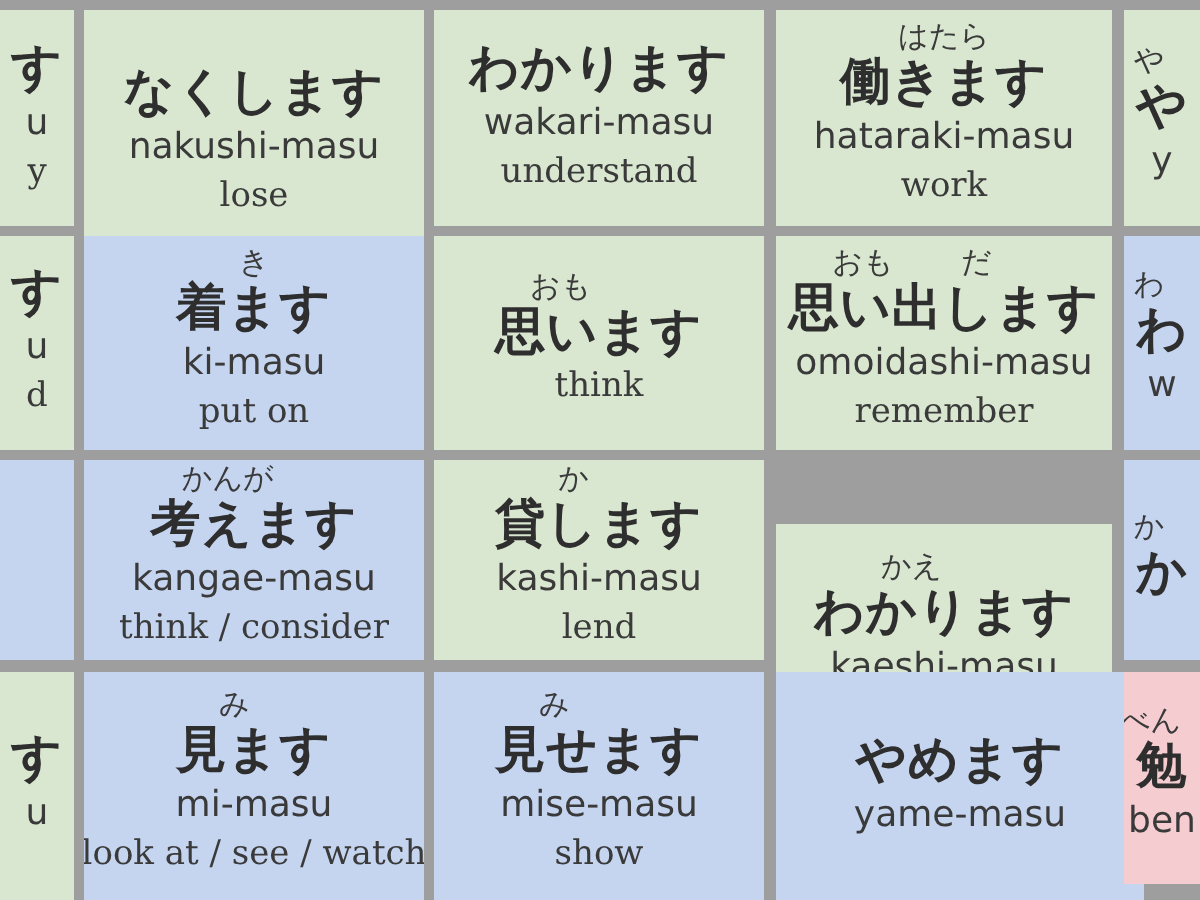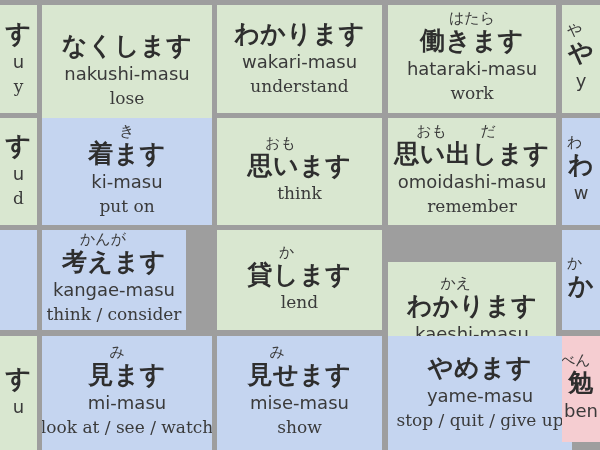--- a/index.html
+++ b/index.html
@@ -153,33 +153,34 @@
       <div class="word">わ</div>
       <div class="romaji">w</div>
       <div class="meaning"></div>
     </div>
     <div class="vocab-cell cell-blue no-furigana" style="left: 0px; top: 230px; width: 37px; height: 100px;">
       <div class="furigana-row"></div>
       <div class="word"></div>
       <div class="romaji"></div>
       <div class="meaning"></div>
     </div>
-    <div class="vocab-cell cell-blue" style="left: 42px; top: 230px; width: 144px; height: 100px;">
+    <div class="vocab-cell cell-blue" style="left: 42px; top: 230px; width: 170px; height: 100px;">
       <div class="furigana-row">
         <span class="furigana" style="left: 42%;">かんが</span>
       </div>
       <div class="word">考えます</div>
       <div class="romaji">kangae-masu</div>
       <div class="meaning">think / consider</div>
     </div>
     <div class="vocab-cell cell-green" style="left: 217px; top: 230px; width: 165px; height: 100px;">
       <div class="furigana-row">
         <span class="furigana" style="left: 42%;">か</span>
       </div>
       <div class="word">貸します</div>
+      <div class="romaji">kashi-masu</div>
       <div class="meaning">lend</div>
     </div>
     <div class="vocab-cell cell-green" style="left: 388px; top: 230px; width: 168px; height: 100px; margin-top: 32px;">
       <div class="furigana-row">
         <span class="furigana" style="left: 40%;">かえ</span>
       </div>
       <div class="word">わかります</div>
       <div class="romaji">kaeshi-masu</div>
     </div>
     <div class="vocab-cell cell-blue" style="left: 562px; top: 230px; width: 38px; height: 100px;">
@@ -209,21 +210,20 @@
         <span class="furigana" style="left: 36%;">み</span>
       </div>
       <div class="word">見せます</div>
       <div class="romaji">mise-masu</div>
       <div class="meaning">show</div>
     </div>
     <div class="vocab-cell cell-blue no-furigana" style="left: 388px; top: 336px; width: 184px; height: 114px;">
       <div class="furigana-row"></div>
       <div class="word">やめます</div>
       <div class="romaji">yame-masu</div>
-      <div class="meaning">stop / quit / give up</div>
     </div>
     <div class="vocab-cell cell-pink" style="left: 562px; top: 336px; width: 38px; height: 106px;">
       <div class="furigana-row">
         <span class="furigana" style="left: 32%;">べん</span>
       </div>
       <div class="word">勉</div>
       <div class="romaji">ben</div>
       <div class="meaning"></div>
     </div>
   </div>

